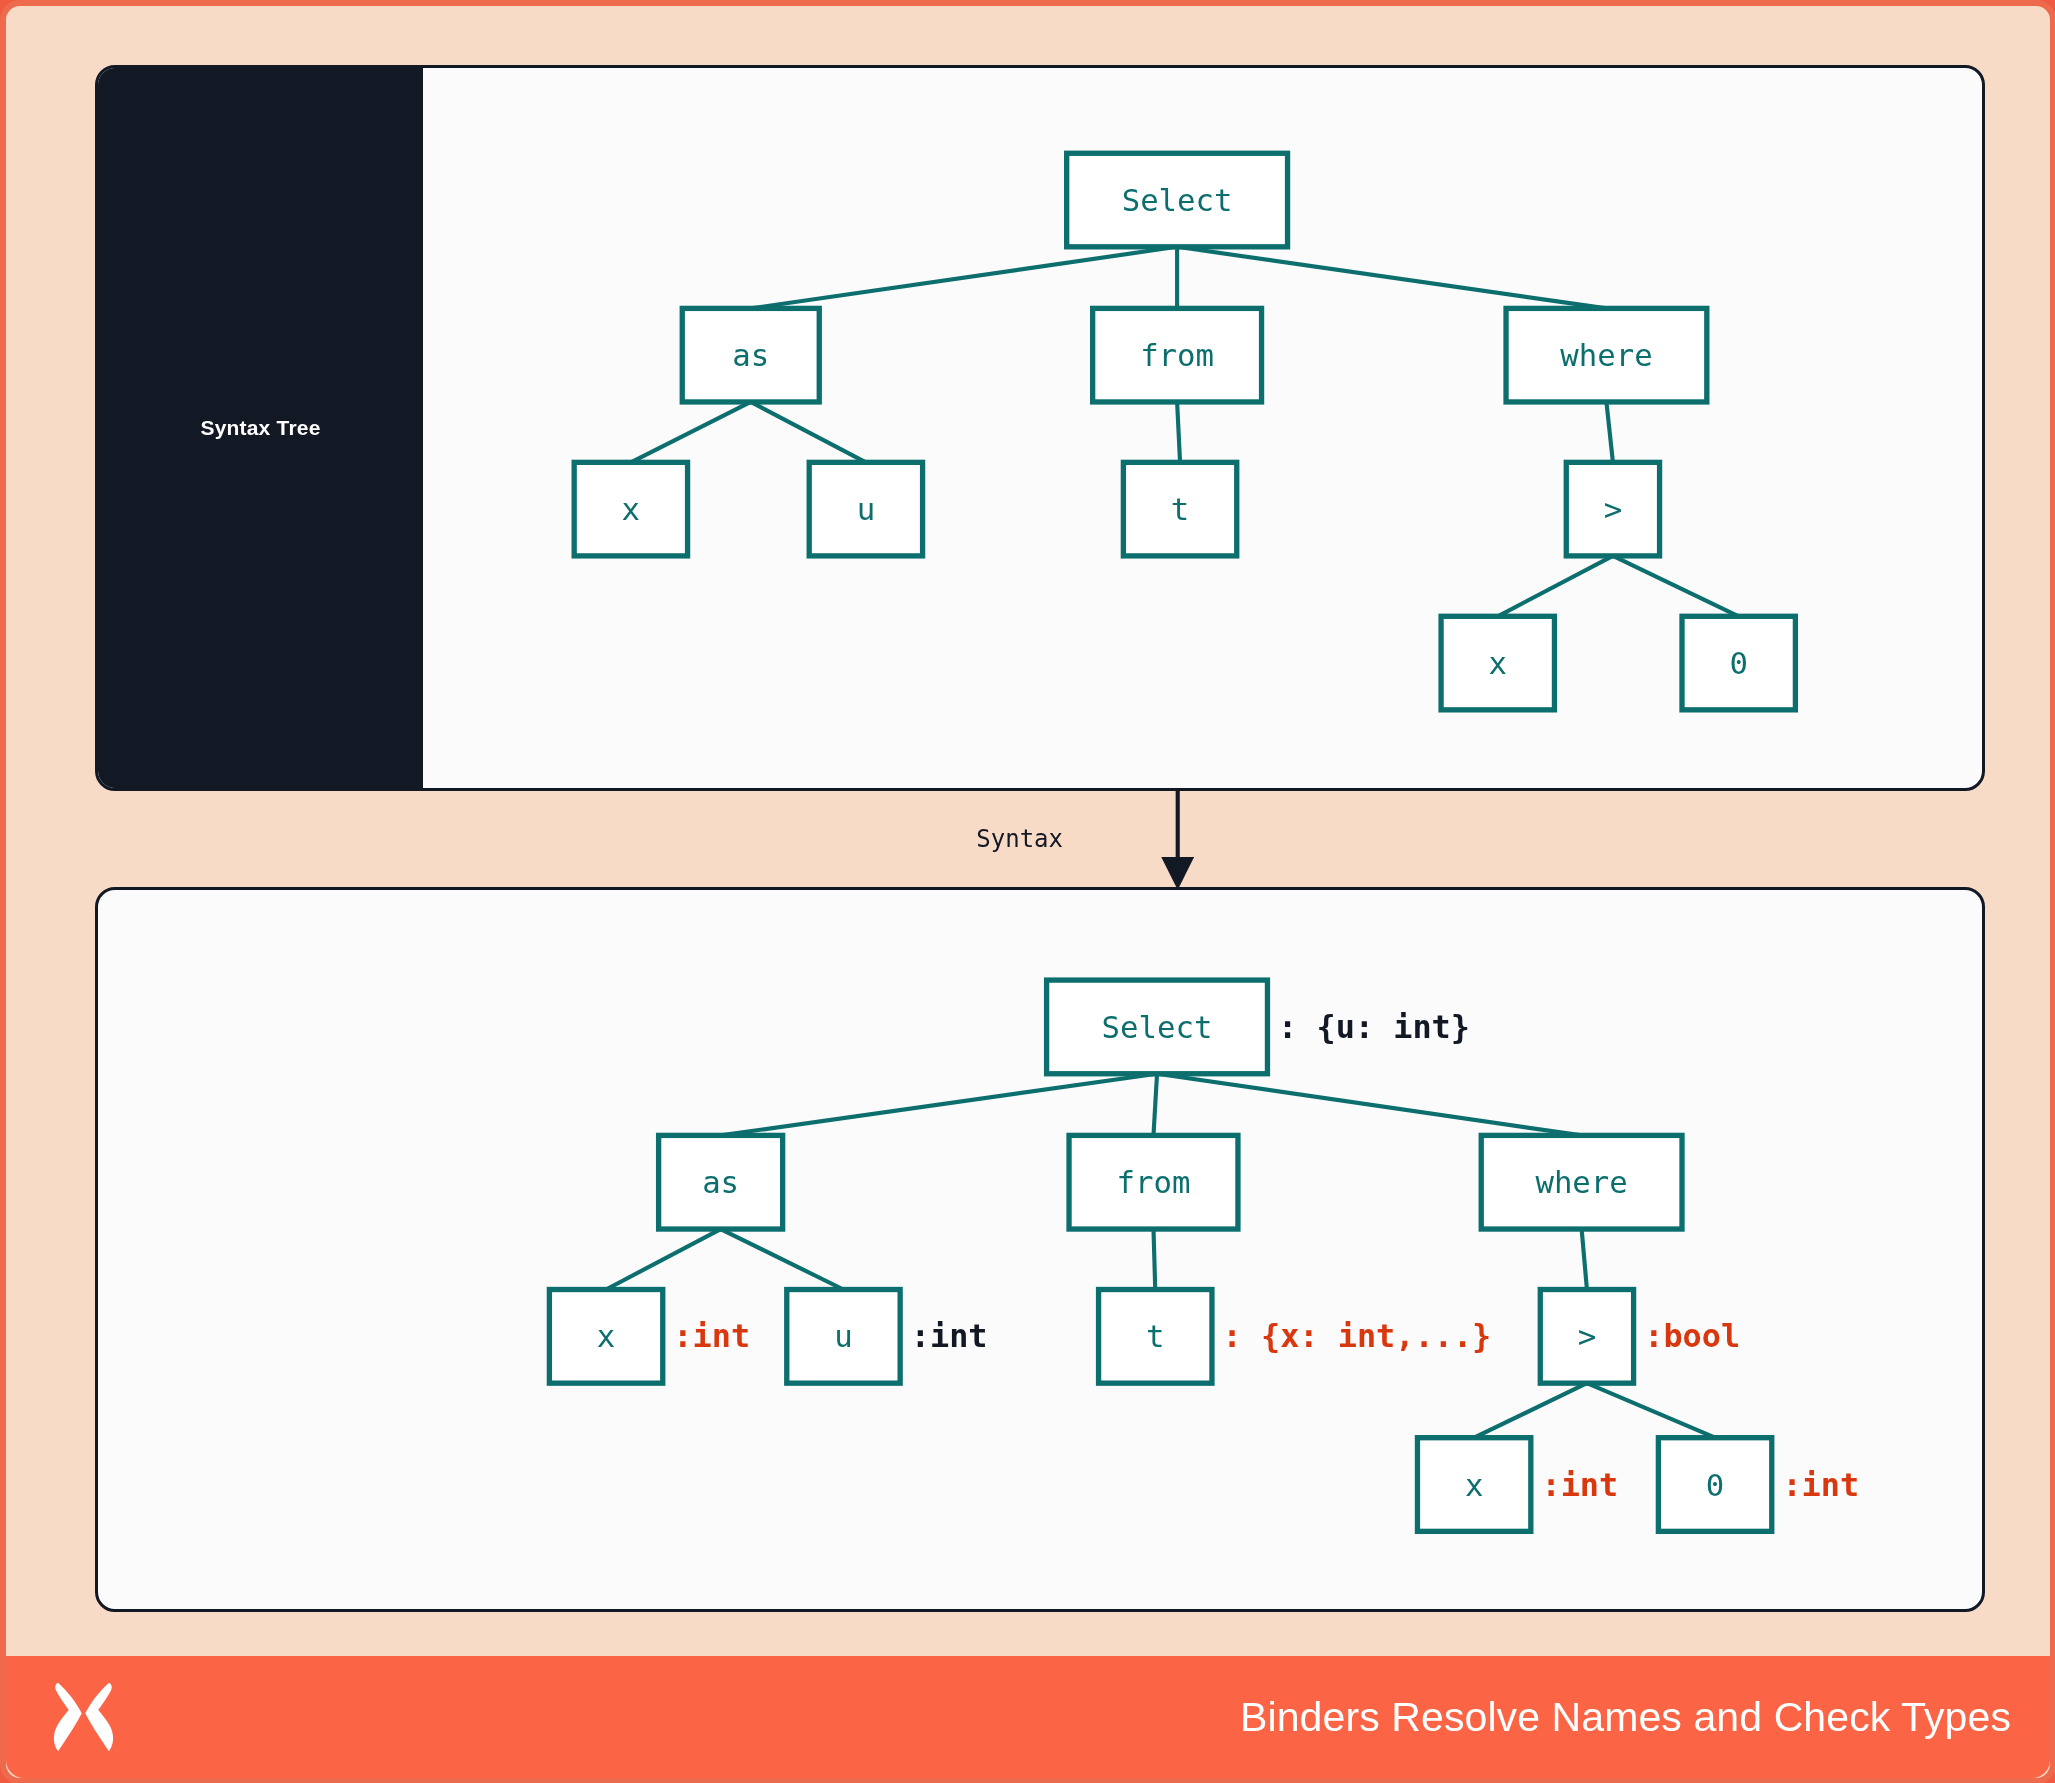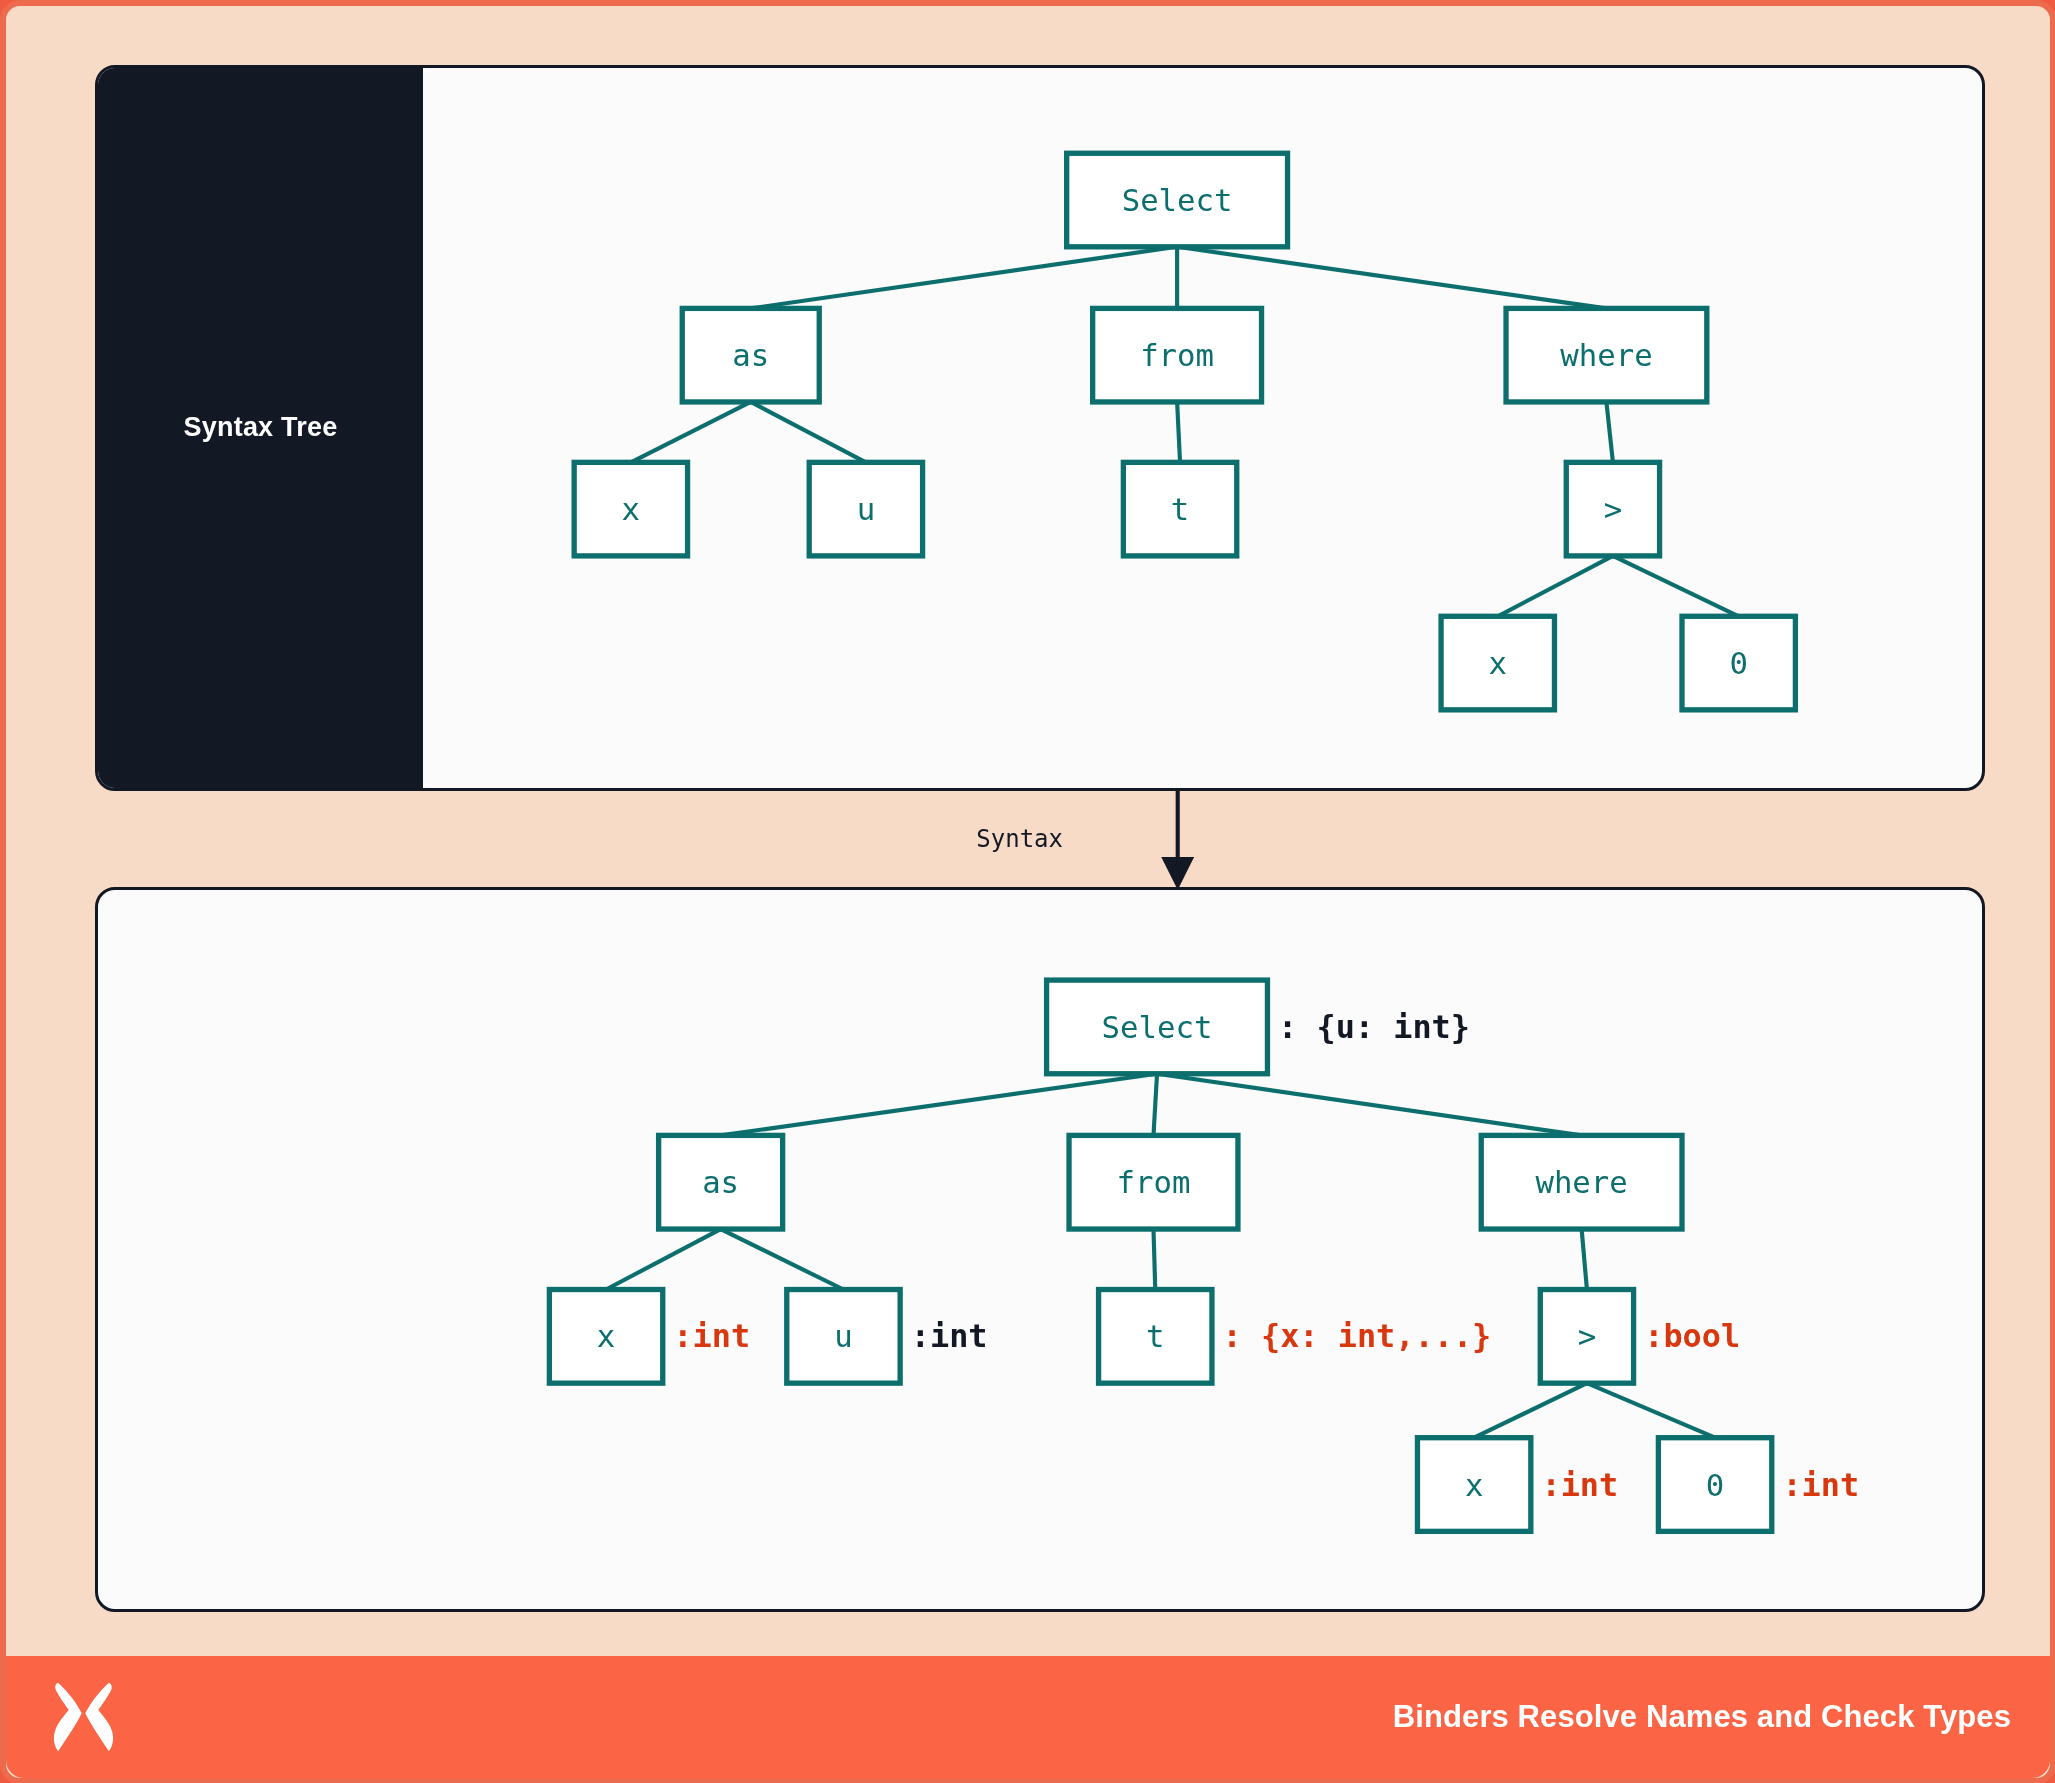--- a/index.html
+++ b/index.html
@@ -25,40 +25,40 @@
     overflow:hidden;
   }
   .panel .sidebar{
     position:absolute;left:0;top:0;bottom:0;width:325px;
     background:#131825;
     display:flex;align-items:center;justify-content:center;
     text-align:center;
   }
   .sidebar-label{
     color:#ffffff;
-    font-size:27px;
+    font-size:21px;
     font-weight:bold;
     line-height:1.45;
     letter-spacing:0.2px;
     white-space:pre-line;
     text-align:right;
   }
   .canvas{position:absolute;left:325px;top:0;right:0;bottom:0;}
 
   svg.tree{position:absolute;left:0;top:0;width:100%;height:100%;}
 
   
   .footer{
     position:absolute;left:0;right:0;bottom:0;height:122px;
     background:#fb6445;
     border-bottom-left-radius:18px;border-bottom-right-radius:18px;
     display:flex;align-items:center;justify-content:space-between;
   }
   .footer-title{
-    color:#fff;font-size:31px;font-weight:bold;
+    color:#fff;font-size:41px;font-weight:normal;
     margin-right:39px;letter-spacing:0.1px;
   }
   .logo{margin-left:45px;width:65px;height:77px;}
 
   
   .binder-zone{position:absolute;left:0;top:785px;width:2056px;height:96px;}
   .binder-label{
     position:absolute;
     color:#131825;
     font-family:"DejaVu Sans Mono", monospace;

